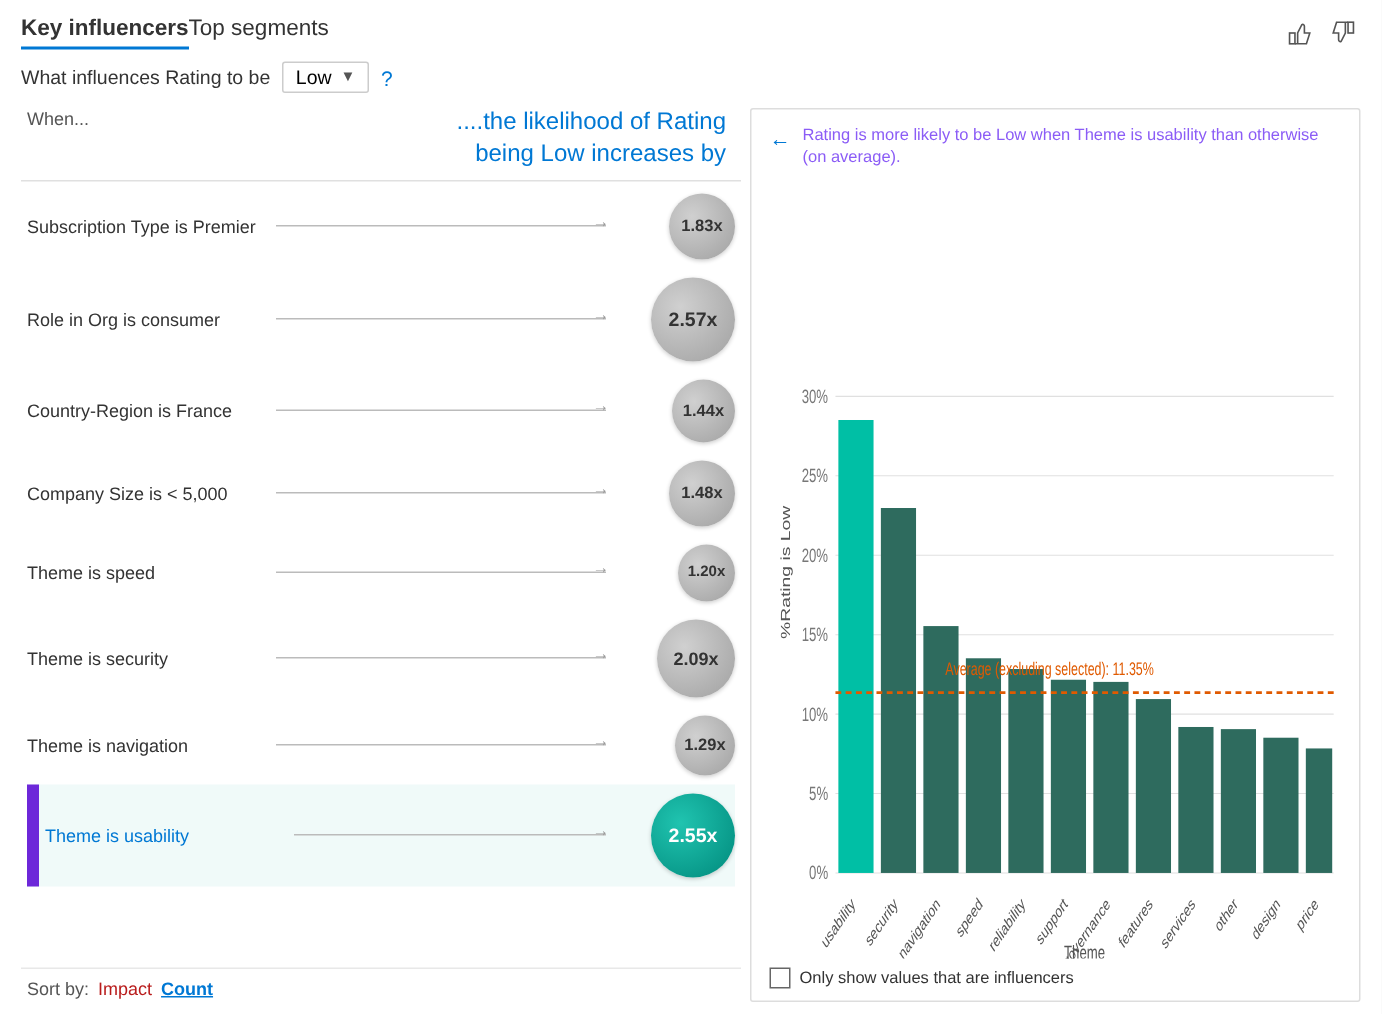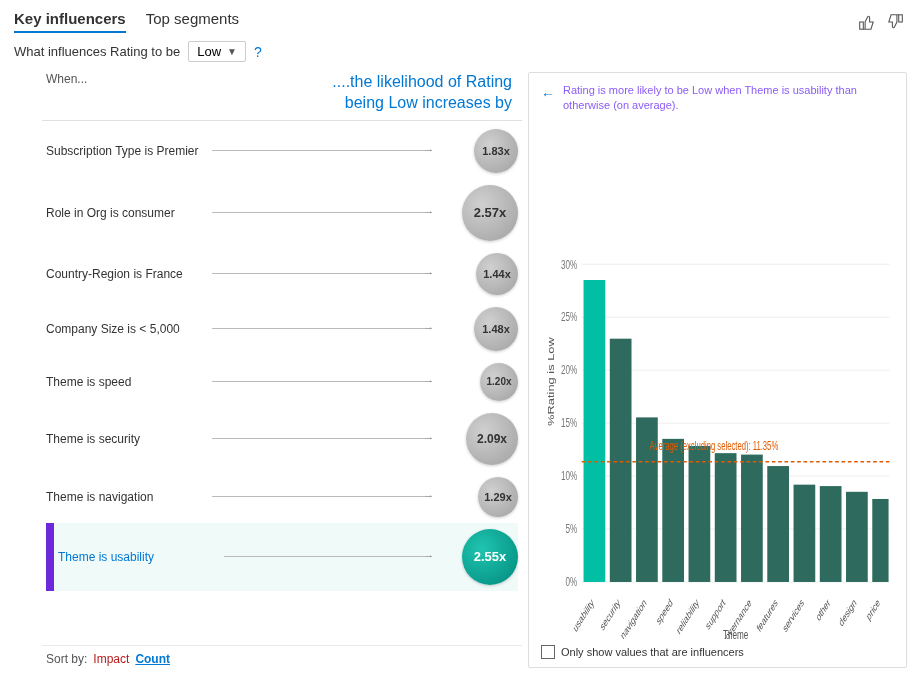--- a/index.html
+++ b/index.html
@@ -20,21 +20,20 @@
       padding: 10px 14px 8px 14px;
     }
     .header {
       display: flex;
       align-items: center;
       justify-content: space-between;
       margin-bottom: 8px;
     }
     .tabs {
       display: flex;
-      gap: 20px;
     }
     .tab {
       font-size: 15px;
       font-weight: 400;
       color: #333;
       cursor: pointer;
       padding-bottom: 4px;
     }
     .tab.active {
       color: #333;
@@ -82,21 +81,20 @@
     }
     .question-mark {
       color: #0078d4;
       font-size: 14px;
       cursor: pointer;
     }
     .main-content {
       display: flex;
       flex: 1;
       gap: 0;
-      margin-left: 28px;
     }
     .left-panel {
       width: 480px;
       flex-shrink: 0;
       display: flex;
       flex-direction: column;
     }
     .left-header {
       display: flex;
       justify-content: space-between;

